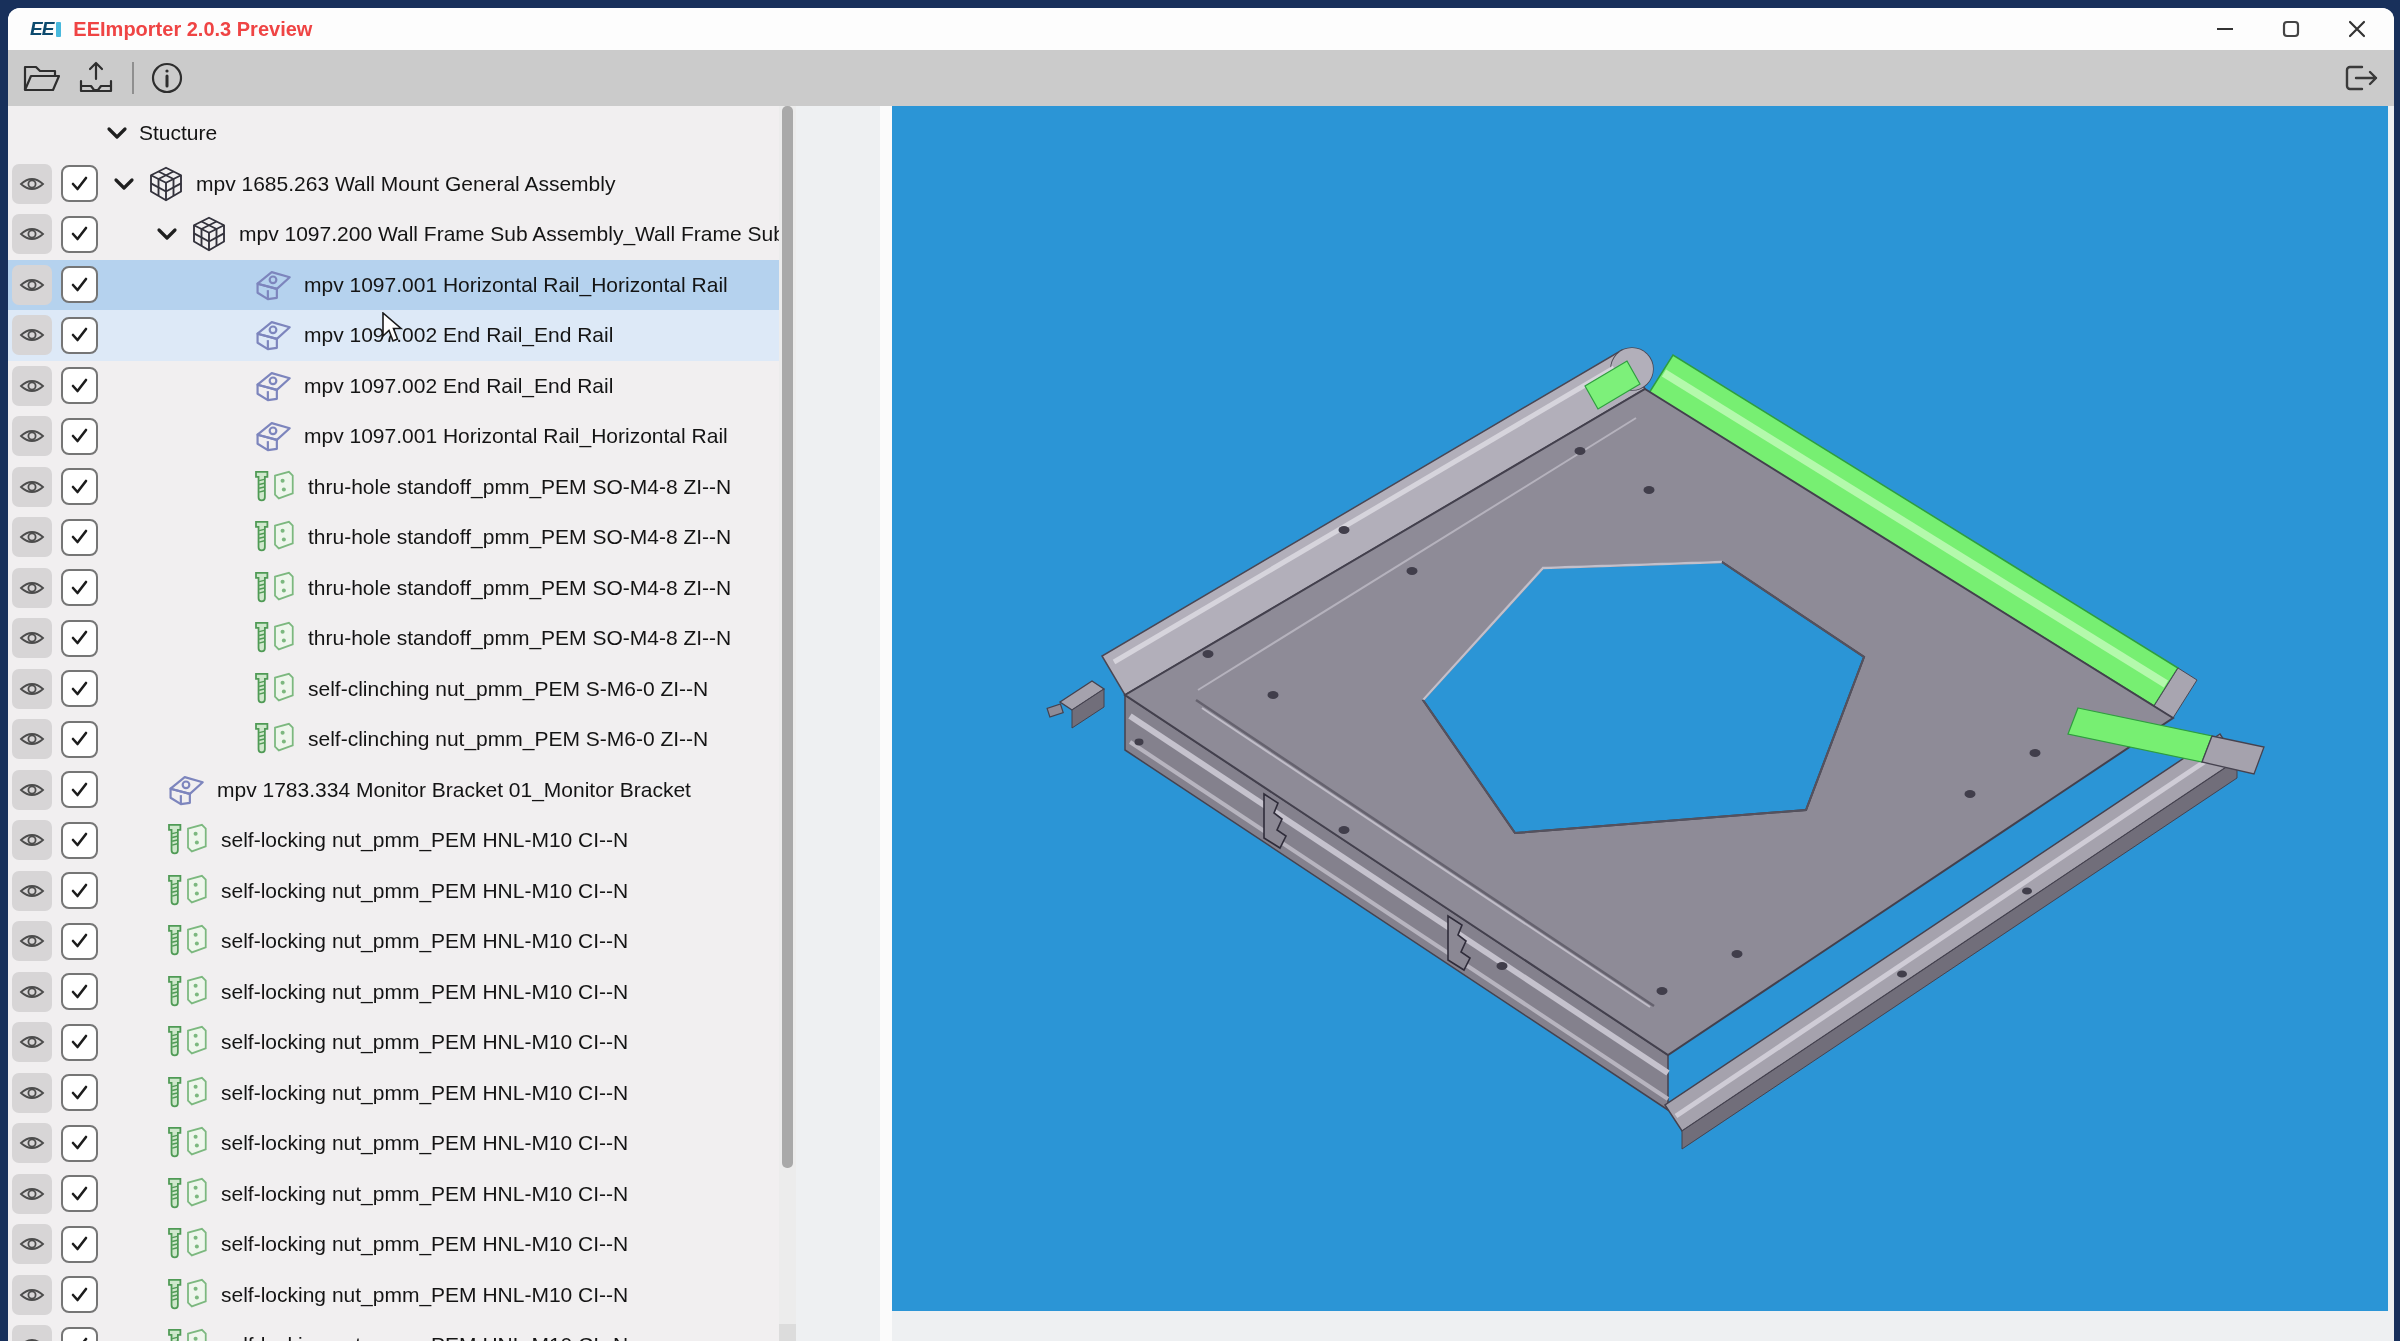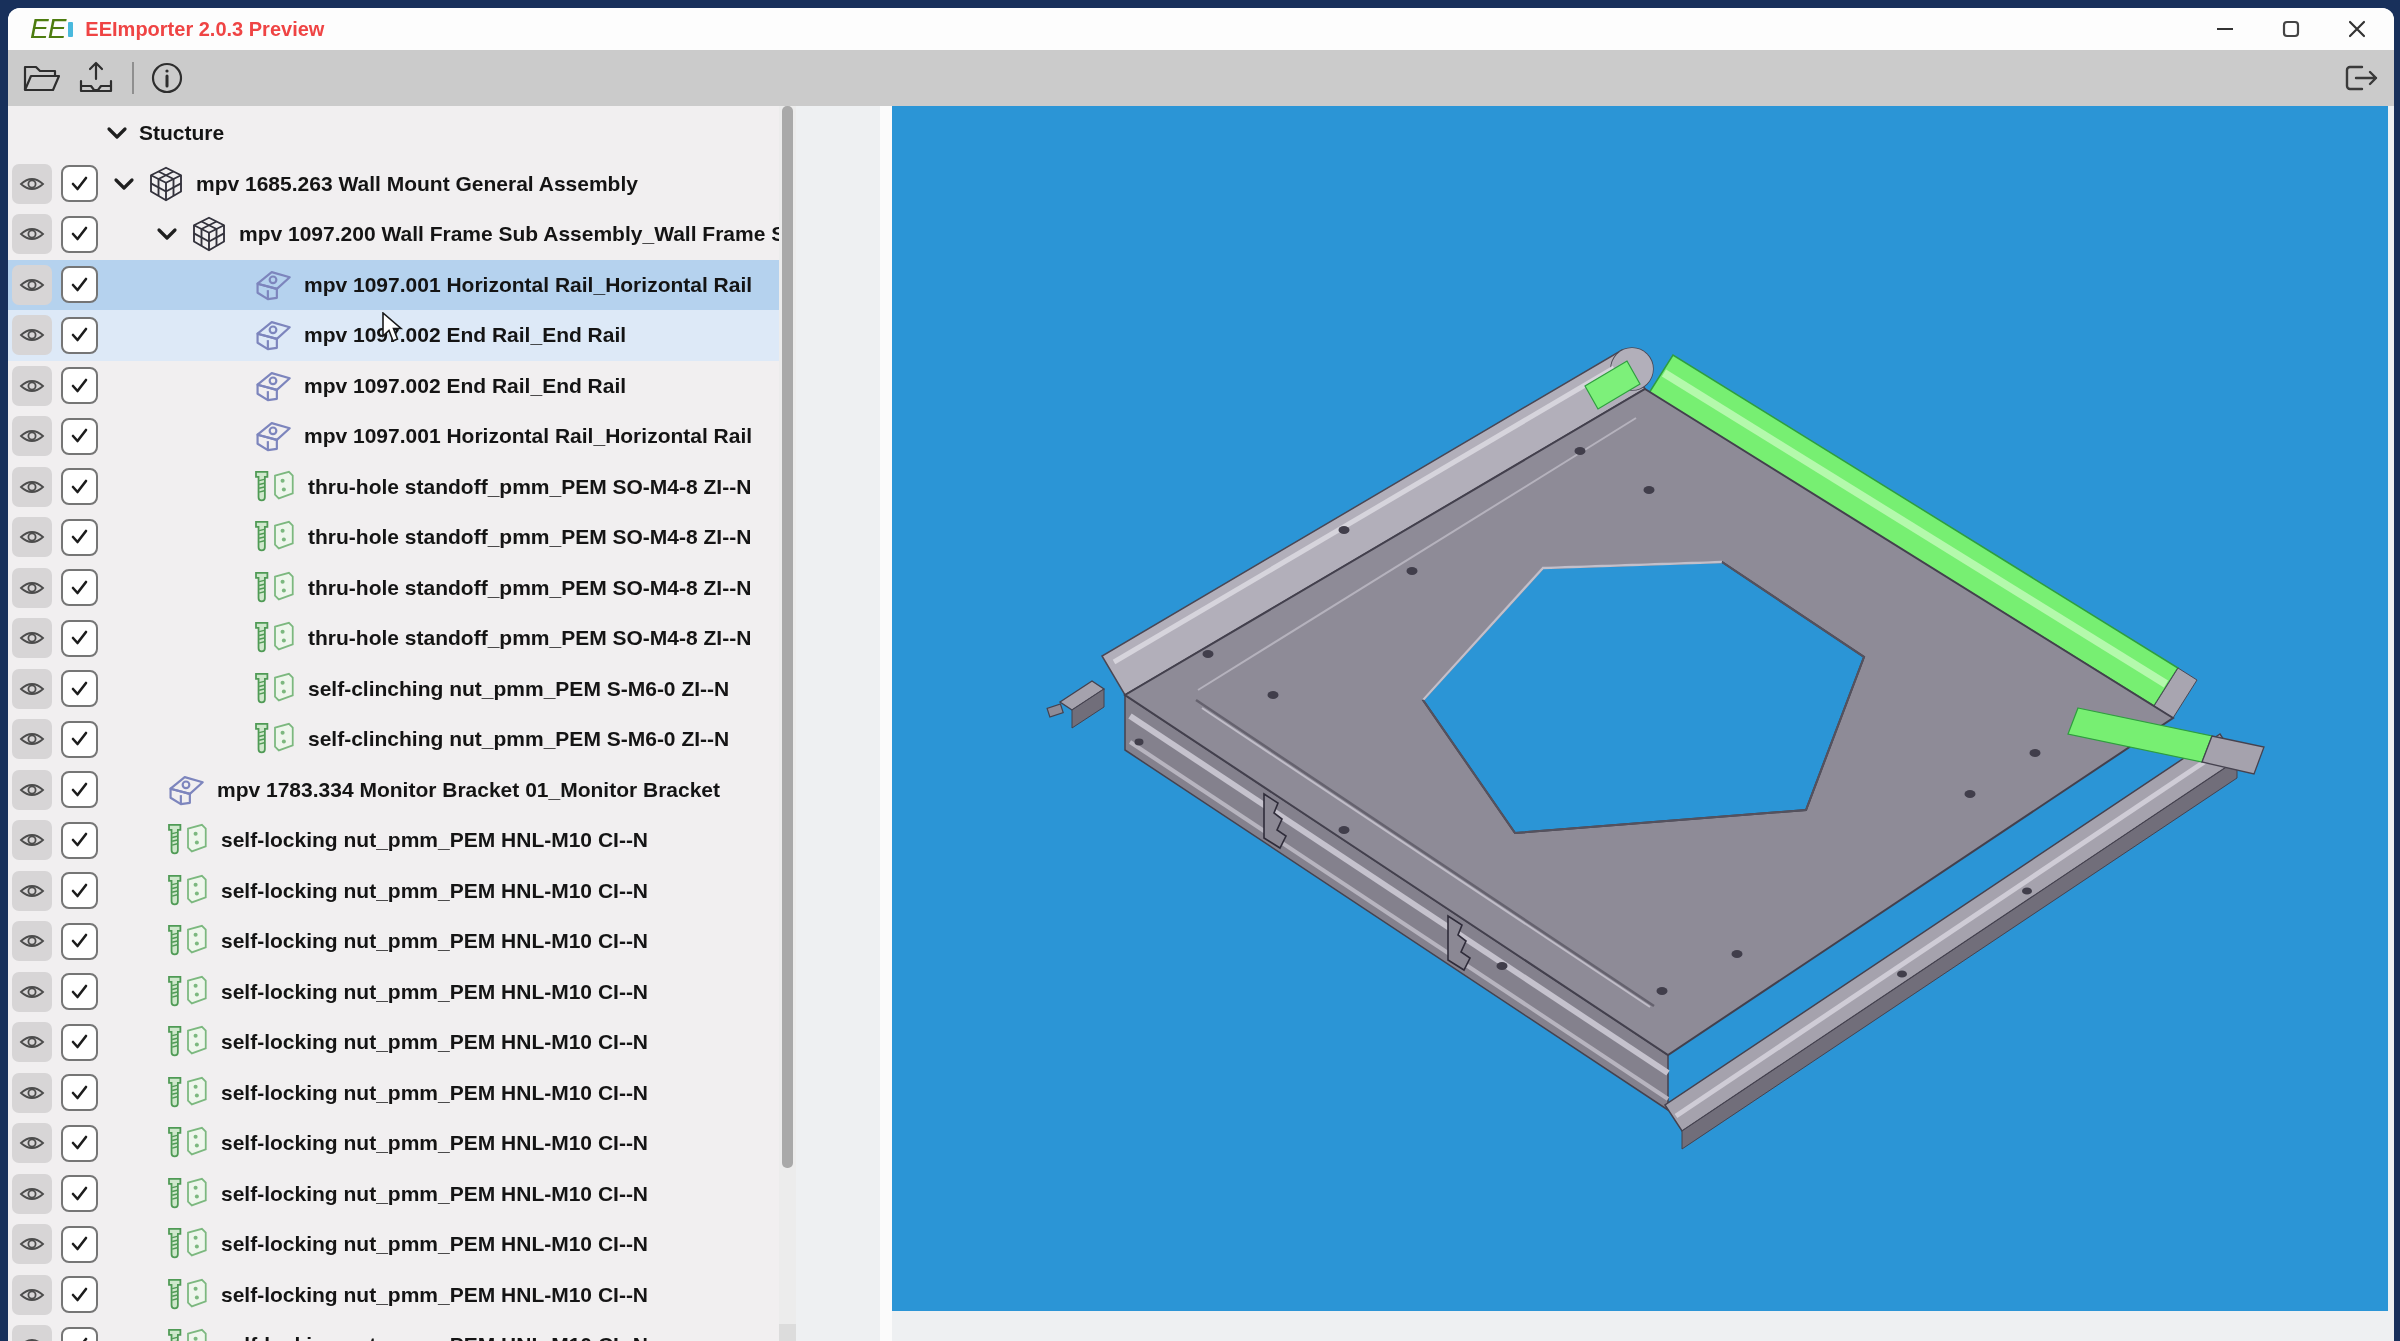--- a/index.html
+++ b/index.html
@@ -4,34 +4,34 @@
 <style>
   html,body{margin:0;padding:0;}
   body{width:2400px;height:1341px;background:#18305b;overflow:hidden;position:relative;
        font-family:"Liberation Sans","DejaVu Sans",sans-serif;-webkit-font-smoothing:antialiased;}
   .window{position:absolute;left:8px;top:8px;width:2386px;height:1333px;background:#eef0f2;
           border-radius:12px 12px 0 0;overflow:hidden;}
   
   .titlebar{position:absolute;left:0;top:0;width:100%;height:42px;background:#fdfdfd;
             display:flex;align-items:center;}
   .applogo{display:flex;align-items:center;margin-left:22px;}
-  .applogo .ee{font-style:italic;font-weight:400;font-size:28px;color:#4d7c0f;letter-spacing:-1px;}
+  .applogo .ee{font-style:italic;font-weight:700;font-size:19px;color:#0c4a6e;letter-spacing:-1px;}
   .applogo .cy{width:5px;height:15px;background:#49b9dd;margin-left:3px;border-radius:1px;}
   .apptitle{margin-left:12px;font-size:20px;font-weight:600;color:#ef4444;}
   .wbtns{position:absolute;right:4px;top:0;height:42px;display:flex;}
   .wbtn{width:66px;height:42px;display:flex;align-items:center;justify-content:center;cursor:default;}
   
   .toolbar{position:absolute;left:0;top:42px;width:100%;height:56px;background:#cbcbcb;
            display:flex;align-items:center;}
   .tbicon{margin-left:14px;display:flex;align-items:center;}
   .tbsep{width:2px;height:32px;background:#8f8f8f;margin-left:16px;}
   .tbright{position:absolute;right:14px;top:9px;}
   
   .content{position:absolute;left:0;top:98px;right:0;bottom:0;}
-  .treepanel{position:absolute;left:0;top:0;width:788px;height:100%;background:#f1eff0;overflow:hidden;font-weight:bold;}
+  .treepanel{position:absolute;left:0;top:0;width:788px;height:100%;background:#f1eff0;overflow:hidden;}
   .gapstrip{position:absolute;left:872px;top:0;width:12px;height:100%;background:#fbfbfb;}
   .viewport{position:absolute;left:884px;top:0;width:1496px;height:1205px;background:#2b95d6;}
   .belowview{position:absolute;left:884px;top:1205px;right:0;bottom:0;background:#eef0f2;}
   
   .trows{position:absolute;left:0;top:2px;width:856px;}
   .trow{height:50.5px;display:flex;align-items:center;font-size:21px;color:#141414;position:relative;}
   .trow.selected{background:#b5d2ee;}
   .trow.hover{background:#dde9f7;}
   .eyebtn{width:40px;height:40px;background:#d7d5d6;border-radius:7px;margin-left:4px;flex:0 0 auto;
           display:flex;align-items:center;justify-content:center;}

